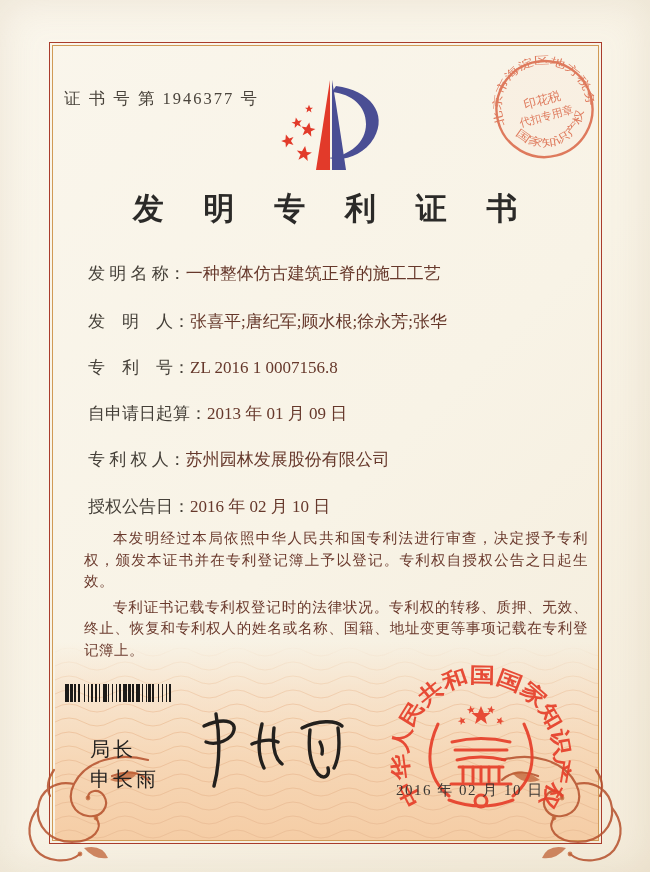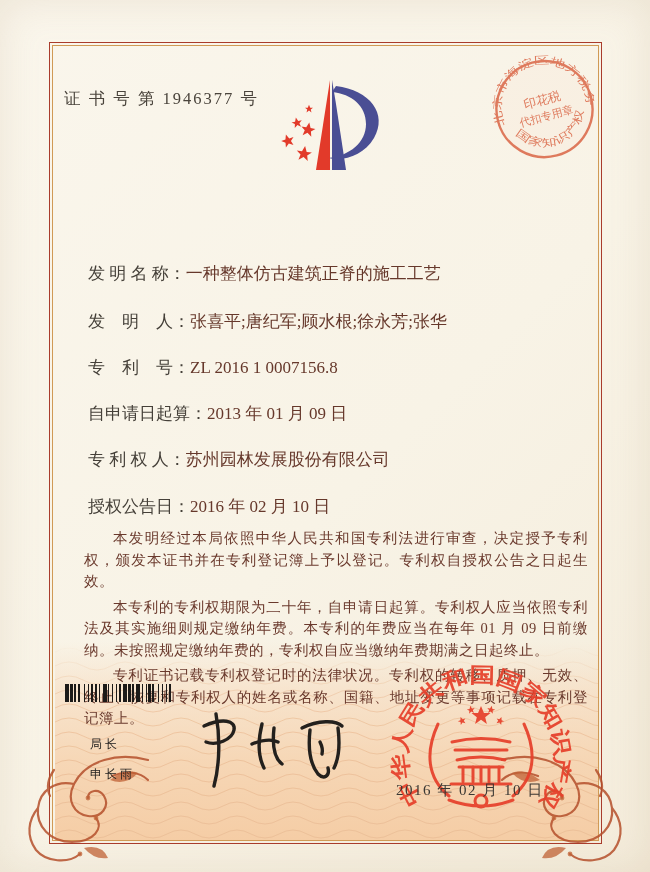--- a/index.html
+++ b/index.html
@@ -40,21 +40,21 @@
     position:absolute;left:55px;top:642px;width:543px;height:199px;z-index:1;
     background:linear-gradient(to bottom,rgba(248,217,188,0) 0%,rgba(247,214,182,.5) 25%,rgba(246,208,170,.8) 60%,rgba(245,203,162,.95) 100%);
   }
   .band svg{position:absolute;left:0;top:0;
     -webkit-mask-image:linear-gradient(to bottom,transparent,black 30%);
     mask-image:linear-gradient(to bottom,transparent,black 30%);}
   .barcode{position:absolute;left:65px;top:684px;height:18px;display:flex;align-items:stretch;z-index:4;}
   .barcode .bar{background:#1c1a18;height:100%;}
   .barcode .gap{height:100%;}
   .officer{position:absolute;left:90px;z-index:4;color:#242220;
-    font-family:"Liberation Sans","DejaVu Sans",sans-serif;font-size:12px;letter-spacing:3px;}
+    font-family:"Liberation Sans","DejaVu Sans",sans-serif;font-size:20px;letter-spacing:3px;}
   .officer.t1{top:736px}.officer.t2{top:766px}
   .signature{position:absolute;left:170px;top:706px;z-index:4;}
   .seal{position:absolute;left:385px;top:660px;z-index:4;opacity:.93;}
   .seal-date{position:absolute;left:396px;top:781px;z-index:5;font-size:15px;
     color:#3a3733;letter-spacing:1.5px;}
   .footer{position:absolute;left:0;top:820px;width:650px;text-align:center;
     font-size:13.5px;color:#3d3832;letter-spacing:2px;z-index:4;}
   .flourish{position:absolute;z-index:3;}
   .fl-left{left:14px;top:750px;}
   .fl-right{left:494px;top:750px;}
@@ -121,20 +121,21 @@
         <textPath href="#tsTop" startOffset="2" textLength="168" lengthAdjust="spacingAndGlyphs">北京市海淀区地方税务局</textPath>
       </text>
       <text font-size="10.5" fill="#d9603f" font-family="'Liberation Serif',serif">
         <textPath href="#tsBot" startOffset="4" textLength="104" lengthAdjust="spacingAndGlyphs">国家知识产权局</textPath>
       </text>
       <text x="59" y="54" text-anchor="middle" font-size="12.5" fill="#d9603f">印花税</text>
       <text x="59" y="70" text-anchor="middle" font-size="11" fill="#d9603f">代扣专用章</text>
     </svg>
   </div>
 
+  <div class="title">发 明 专 利 证 书</div>
 
   <div class="fields">
     <div class="frow r0">
       <span class="lbl">发 明 名 称：</span><span class="val">一种整体仿古建筑正脊的施工工艺</span>
     </div>
     <div class="frow r1">
       <span class="lbl">发　明　人：</span><span class="val">张喜平;唐纪军;顾水根;徐永芳;张华</span>
     </div>
     <div class="frow r2">
       <span class="lbl">专　利　号：</span><span class="val">ZL 2016 1 0007156.8</span>
@@ -145,21 +146,20 @@
     <div class="frow r4">
       <span class="lbl">专 利 权 人：</span><span class="val">苏州园林发展股份有限公司</span>
     </div>
     <div class="frow r5">
       <span class="lbl">授权公告日：</span><span class="val">2016 年 02 月 10 日</span>
     </div>
   </div>
 
   <div class="body-text">
     <p>本发明经过本局依照中华人民共和国专利法进行审查，决定授予专利权，颁发本证书并在专利登记簿上予以登记。专利权自授权公告之日起生效。</p>
-    <p>本专利的专利权期限为二十年，自申请日起算。专利权人应当依照专利法及其实施细则规定缴纳年费。本专利的年费应当在每年 01 月 09 日前缴纳。未按照规定缴纳年费的，专利权自应当缴纳年费期满之日起终止。</p>
     <p>专利证书记载专利权登记时的法律状况。专利权的转移、质押、无效、终止、恢复和专利权人的姓名或名称、国籍、地址变更等事项记载在专利登记簿上。</p>
   </div>
 
   <div class="barcode">
       <div class="bar" style="width: 4.05px;"></div>
       <div class="gap" style="width: 1.35px;"></div>
       <div class="bar" style="width: 2.7px;"></div>
       <div class="gap" style="width: 1.35px;"></div>
       <div class="bar" style="width: 1.35px;"></div>
       <div class="gap" style="width: 2.7px;"></div>

